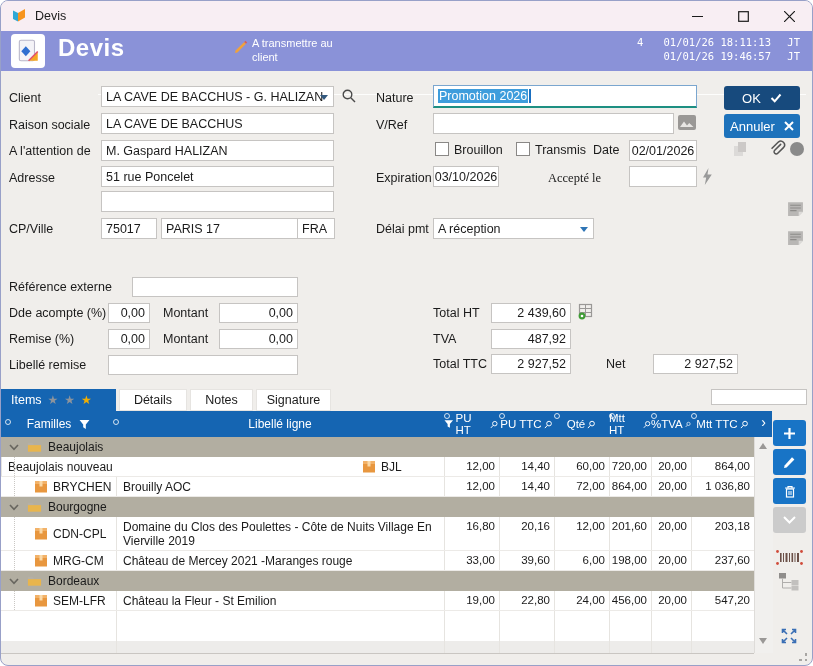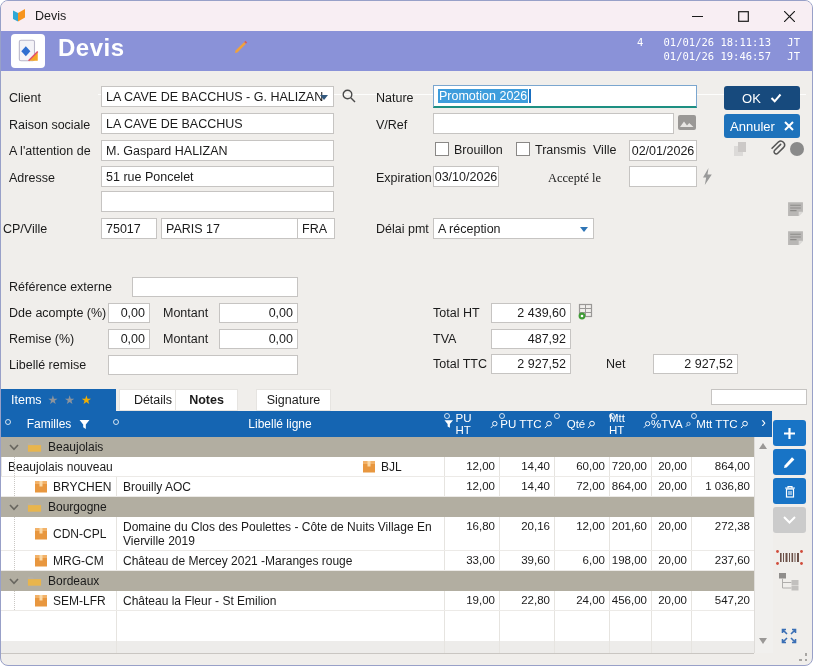--- a/index.html
+++ b/index.html
@@ -121,20 +121,24 @@
       </svg>
     </div>
     <div class="btitle">Devis</div>
     <div class="bline"></div>
     <div class="icon" style="left:233px;top:9px;">
       <svg width="14" height="14" viewBox="0 0 14 14">
         <path d="M1 13l2.4-.6L12 3.8 10.2 2 1.6 10.6z" fill="#f0a23c"></path>
         <path d="M10.2 2L12 3.8l1.2-1.2L11.4.8z" fill="#d85c5c"></path>
       </svg>
     </div>
+    <div class="bstatus">
+      <div>A transmettre au</div>
+      <div>client</div>
+    </div>
     <div class="bstamp">
       <div>
         <span>4</span>
         <span class="gap14">01/01/26 18:11:13</span>
         <span class="gap10">JT</span>
       </div>
       <div>
         <span>01/01/26 19:46:57</span>
         <span class="gap10">JT</span>
       </div>
@@ -156,21 +160,21 @@
   <div class="lbl" style="left:8px;top:117px;">Raison sociale</div>
   <div class="inp" style="left:100px;top:112px;width:233px;height:21px;">LA CAVE DE BACCHUS</div>
 
   <div class="lbl" style="left:8px;top:143px;">A l'attention de</div>
   <div class="inp" style="left:100px;top:139px;width:233px;height:21px;">M. Gaspard HALIZAN</div>
 
   <div class="lbl" style="left:8px;top:170px;">Adresse</div>
   <div class="inp" style="left:100px;top:165px;width:233px;height:21px;">51 rue Poncelet</div>
   <div class="inp" style="left:100px;top:190px;width:233px;height:21px;"></div>
 
-  <div class="lbl" style="left:2px;top:221px;text-align:right;">CP/Ville</div>
+  <div class="lbl" style="left:8px;top:221px;text-align:right;">CP/Ville</div>
   <div class="inp" style="left:100px;top:217px;width:56px;height:21px;">75017</div>
   <div class="inp" style="left:160px;top:217px;width:137px;height:21px;">PARIS 17</div>
   <div class="inp" style="left:296px;top:217px;width:38px;height:21px;">FRA</div>
 
   <div class="lbl" style="left:375px;top:90px;">Nature</div>
   <div class="inp focus" style="left:432px;top:84px;width:264px;height:23px;">
     <span class="sel">Promotion 2026</span>
     <span class="caret"></span>
   </div>
 
@@ -180,21 +184,21 @@
     <svg width="18" height="15" viewBox="0 0 18 15">
         <rect width="18" height="15" rx="2" fill="#9a9896"></rect>
         <path d="M2 12l4-5.5 3 4 2.2-2.5L15.5 12z" fill="#e8e6e4"></path>
       </svg>
   </div>
 
   <div class="chk" style="left:434px;top:141px;"></div>
   <div class="lbl" style="left:453px;top:142px;">Brouillon</div>
   <div class="chk" style="left:515px;top:141px;"></div>
   <div class="lbl" style="left:534px;top:142px;">Transmis</div>
-  <div class="lbl" style="left:592px;top:142px;">Ville</div>
+  <div class="lbl" style="left:592px;top:142px;">Date</div>
   <div class="inp ctr" style="left:628px;top:139px;width:68px;height:21px;">02/01/2026</div>
 
   <div class="lbl" style="left:375px;top:170px;">Expiration</div>
   <div class="inp ctr" style="left:432px;top:165px;width:66px;height:21px;">03/10/2026</div>
   <div class="lbl" style="left:547px;top:170px;font-family:Liberation Serif, serif;">Accepté le</div>
   <div class="inp" style="left:628px;top:165px;width:68px;height:21px;"></div>
   <div class="icon" style="left:701px;top:167px;">
     <svg width="11" height="17" viewBox="0 0 11 17">
         <path d="M6.5 0L1 9.5h3.2L2.8 17l7-10.5H5.5z" fill="#9a9a9a"></path>
       </svg>
@@ -286,21 +290,21 @@
   <div class="inp num" style="left:652px;top:353px;width:85px;height:20px;">2 927,52</div>
   <div class="inp" style="left:710px;top:388px;width:96px;height:16px;"></div>
 
   <div class="tab active" style="left:0;width:115px;">
     <span>Items</span>
     <span class="st">★</span>
     <span class="st">★</span>
     <span class="st gold">★</span>
   </div>
   <div class="tab" style="left:118px;width:68px;">Détails</div>
-  <div class="tab" style="left:174px;width:63px;font-weight:bold;">Notes</div>
+  <div class="tab" style="left:189px;width:63px;">Notes</div>
   <div class="tab" style="left:255px;width:75px;">Signature</div>
 
   <div class="ghead">
     <div class="gh-fam">
       <span class="pin" style="left:4px;"></span>
       <span>Familles</span>
       <svg width="11" height="11" viewBox="0 0 10 10">
           <path d="M0.5 1h9L6.2 5v4L3.8 7.6V5z" fill="#fff"></path>
         </svg>
       <span class="pin" style="left:112px;"></span>
@@ -427,21 +431,21 @@
             <rect x="5.5" y="1" width="3" height="5.5" fill="#fad9a8"></rect>
           </svg>
           <span class="codetxt">CDN-CPL</span>
         </div>
         <div class="cell lab">Domaine du Clos des Poulettes - Côte de Nuits Village En Vierville 2019</div>
         <div class="cell val" style="width:55px">16,80</div>
         <div class="cell val" style="width:55px">20,16</div>
         <div class="cell val" style="width:55px">12,00</div>
         <div class="cell val" style="width:42px">201,60</div>
         <div class="cell val" style="width:40px">20,00</div>
-        <div class="cell val" style="width:63px">272,38</div>
+        <div class="cell val" style="width:63px">203,18</div>
       </div>
       <div class="row irow">
         <div class="cell code">
           <svg width="14" height="13" viewBox="0 0 14 13">
             <rect x="1" y="4" width="12" height="8.5" fill="#e8973f"></rect>
             <rect x="1" y="1" width="12" height="3" fill="#f2b269"></rect>
             <rect x="5.5" y="1" width="3" height="5.5" fill="#fad9a8"></rect>
           </svg>
           <span class="codetxt">MRG-CM</span>
         </div>

